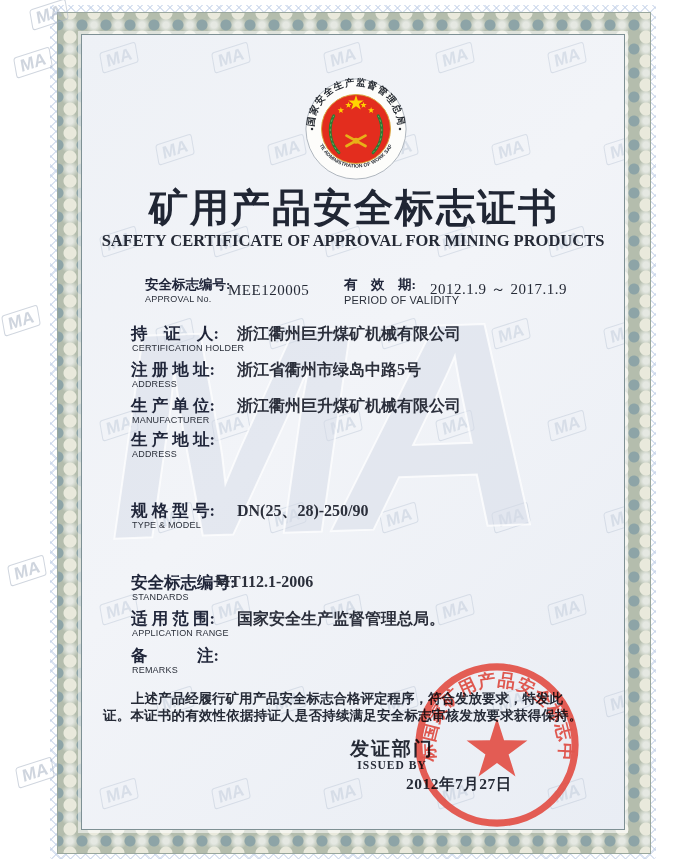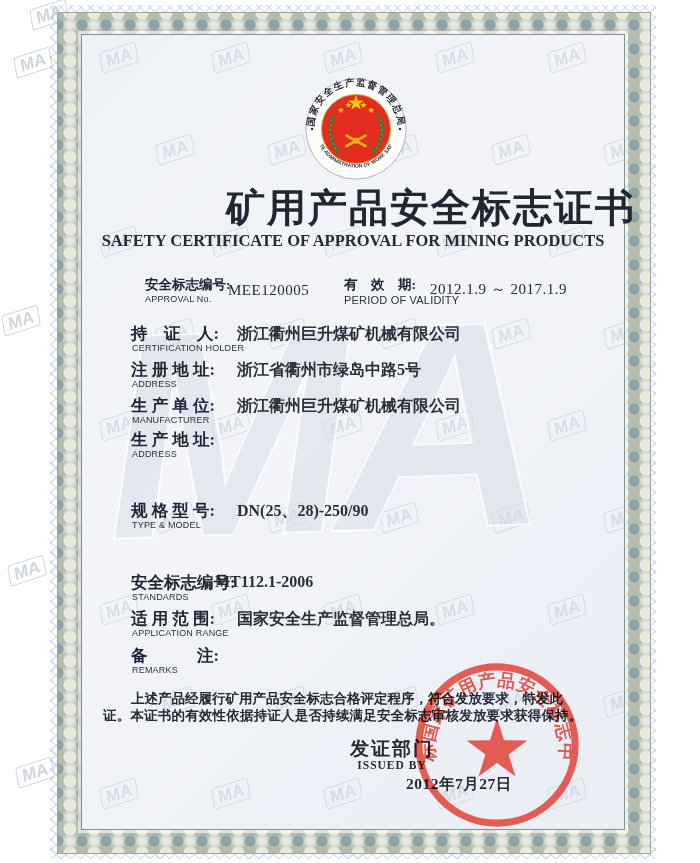--- a/index.html
+++ b/index.html
@@ -37,21 +37,21 @@
   .wm-big{position:absolute;left:28px;top:248px;z-index:1;pointer-events:none;
       font-family:"Liberation Sans","DejaVu Sans",sans-serif;font-weight:800;
       font-size:295px;line-height:1;letter-spacing:-18px;
       color:rgba(213,220,231,.50);-webkit-text-stroke:2px rgba(255,255,255,.75);
       transform:skewX(-10deg) rotate(-2deg);}
 
   .content{position:absolute;inset:0;z-index:3;}
 
   
   .emblem{position:absolute;left:222px;top:42px;width:104px;height:104px;}
-  .title{position:absolute;left:12px;width:100%;top:146px;text-align:right;
+  .title{position:absolute;left:1px;width:100%;top:146px;text-align:center;
          font-size:39px;font-weight:bold;letter-spacing:2px;color:#202634;}
   .subtitle{position:absolute;left:0;width:100%;top:196px;text-align:center;
          font-size:16.5px;font-weight:bold;color:#252a36;}
 
   
   .toprow{position:absolute;left:0;top:241px;width:100%;height:62px;}
   .lblzh{font-weight:bold;color:#20263a;}
   .lblen{position:absolute;font-family:"Liberation Sans","DejaVu Sans",sans-serif;
          font-size:9px;letter-spacing:.2px;color:#2a2f3a;white-space:nowrap;}
   .approval-zh{position:absolute;left:63px;top:0;font-size:13.5px;}

